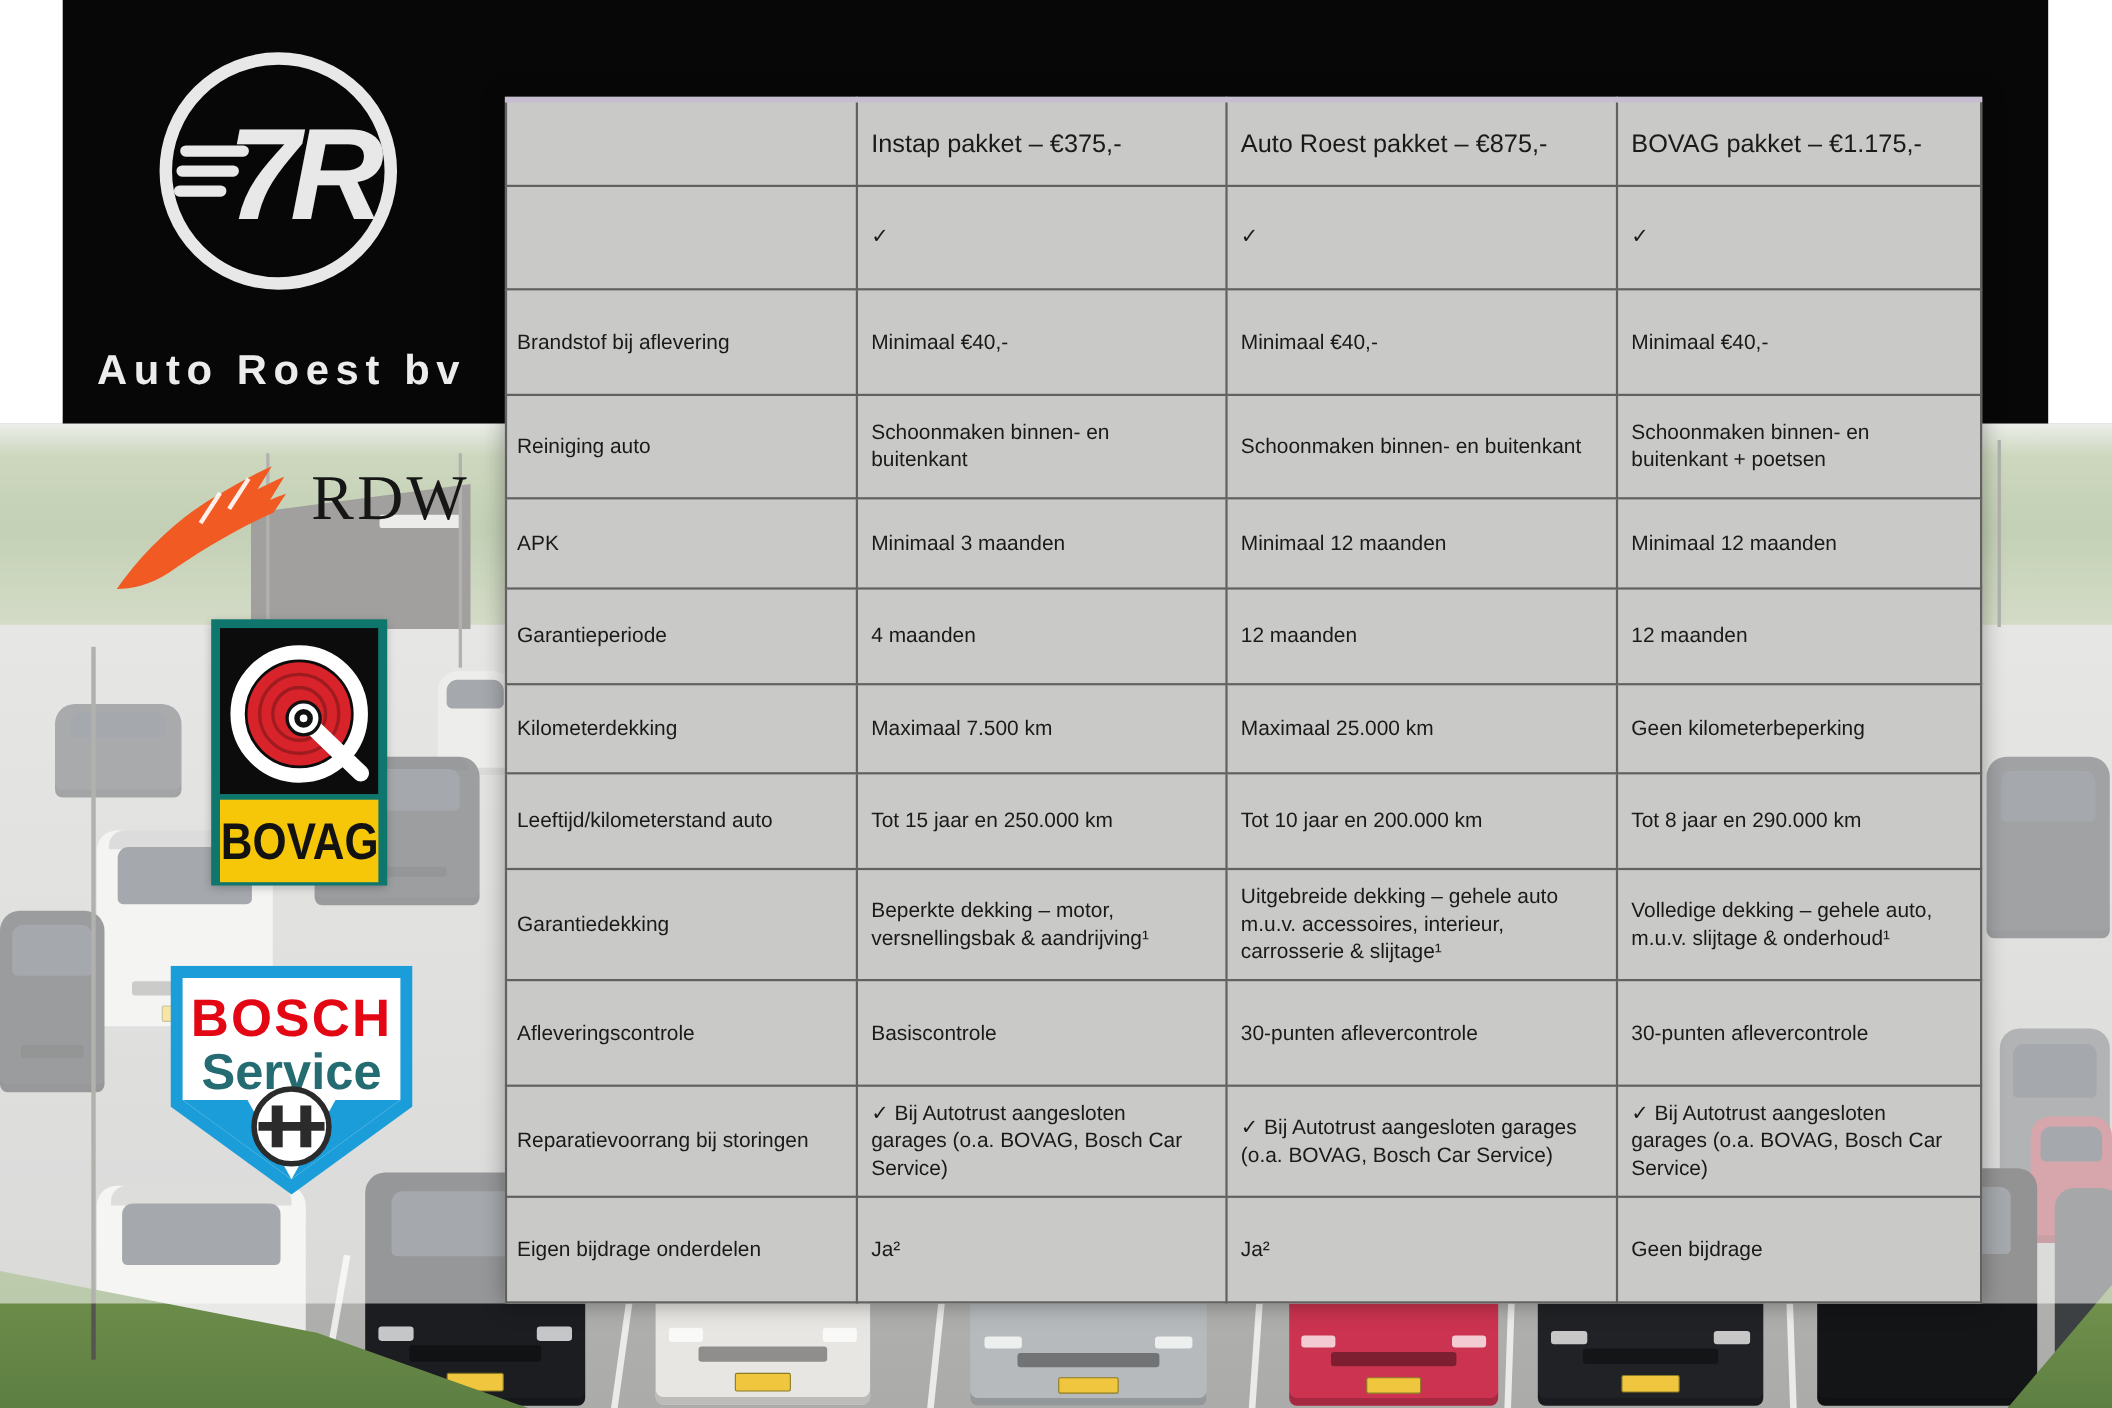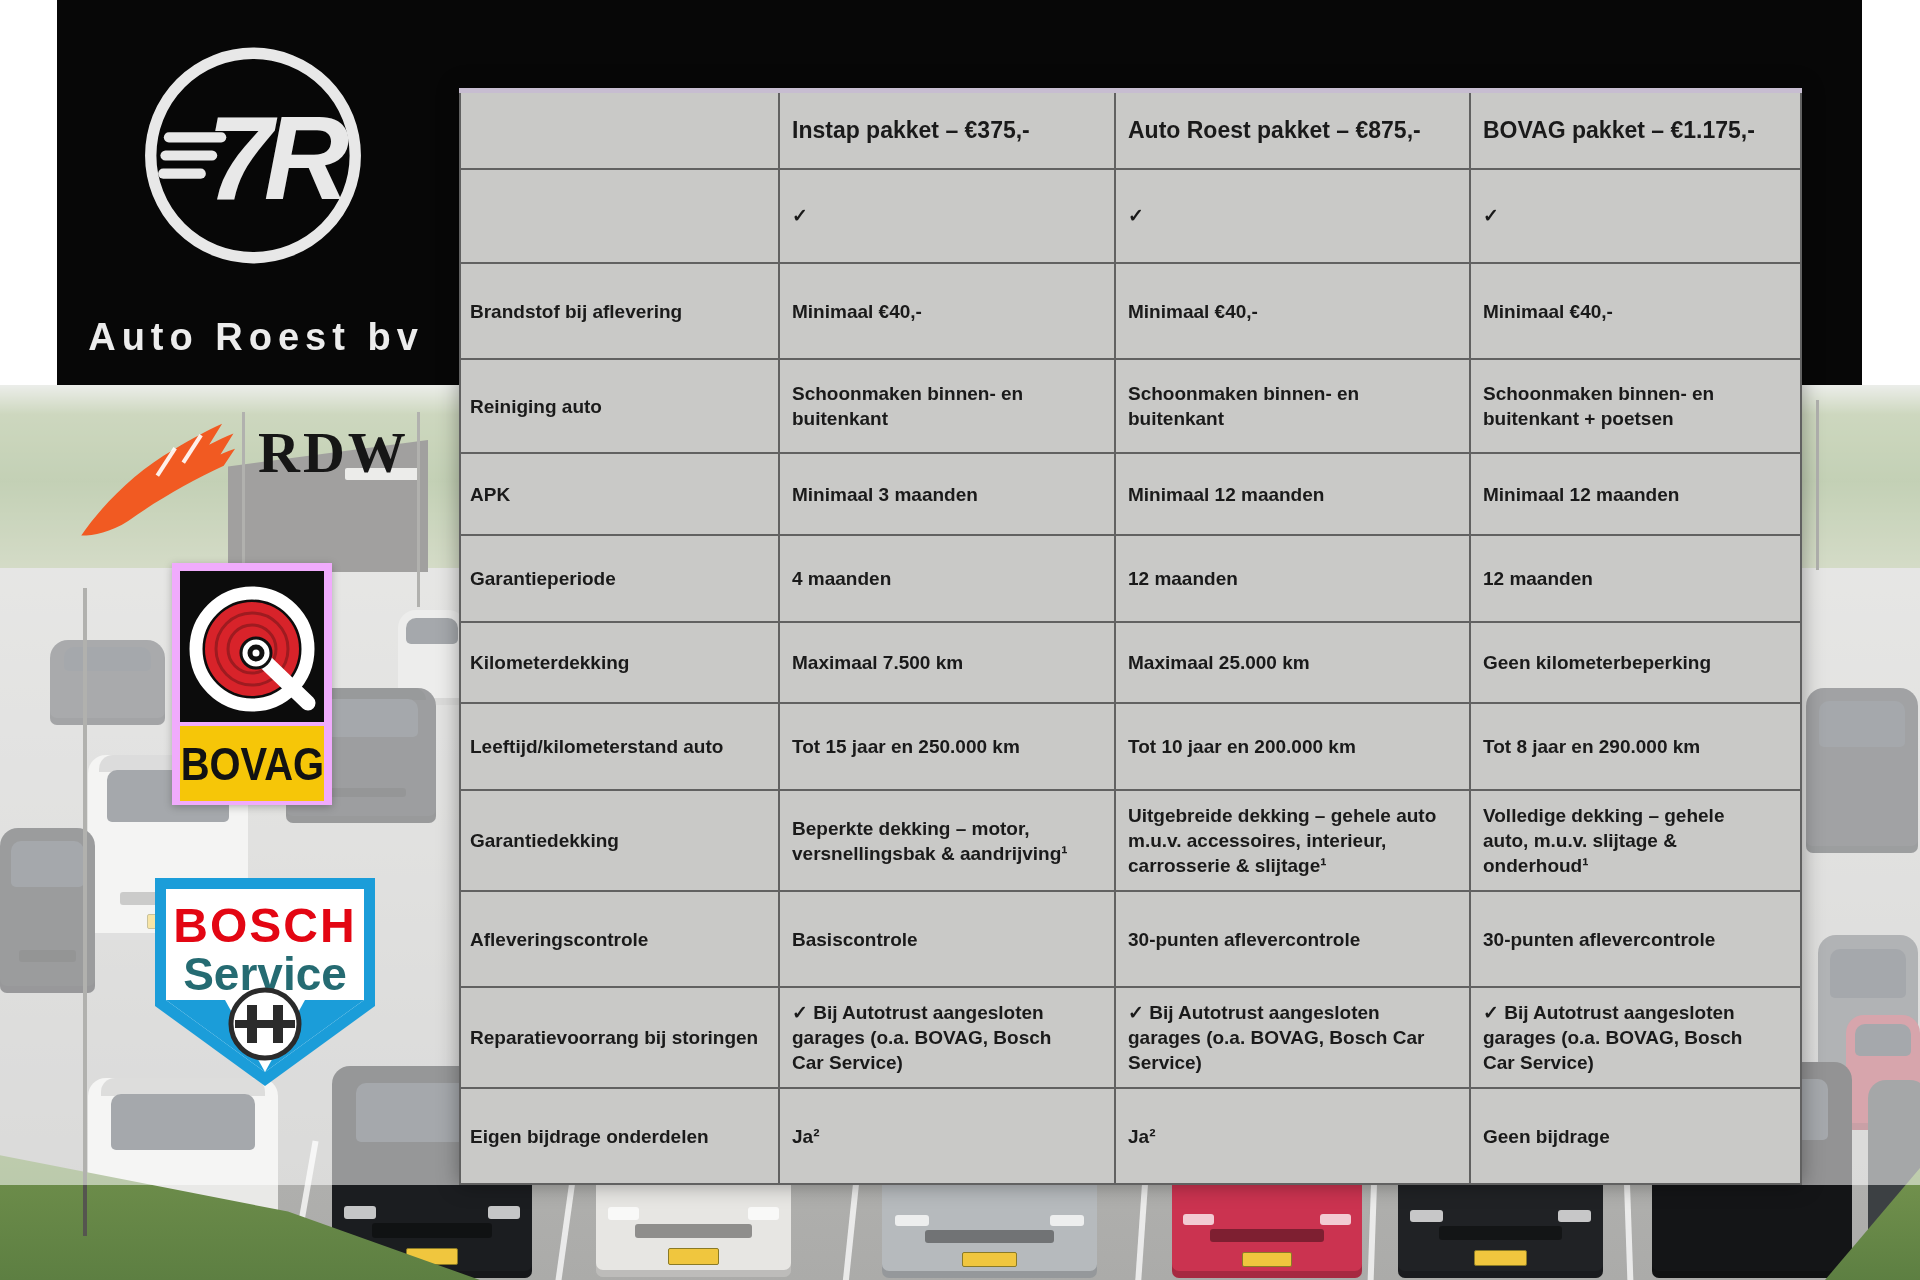--- a/index.html
+++ b/index.html
@@ -27,34 +27,34 @@
   .car .hl{position:absolute;bottom:28%;width:16%;height:6%;background:rgba(255,255,255,0.75);border-radius:3px;}
   .car .hl.l{left:6%;} .car .hl.r{right:6%;}
   .car .pl{position:absolute;left:37%;right:37%;bottom:6%;height:7%;background:#f0c63e;border:1px solid #8a7a26;border-radius:2px;}
   .wash{position:absolute;left:0;top:0;width:100%;height:800px;background:rgba(255,255,255,0.54);}
   
   .black-panel{position:absolute;left:57px;top:0;width:1805px;height:385px;background:#070707;}
   .ar-logo{position:absolute;left:71px;top:28px;width:250px;height:255px;text-align:right;}
   .ar-name{position:absolute;left:29px;top:316px;width:340px;text-align:center;
            color:#ececec;font-size:38px;font-weight:bold;letter-spacing:6px;}
   
-  .rdw{position:absolute;left:78px;top:405px;width:330px;height:140px;font-weight:bold;}
+  .rdw{position:absolute;left:103px;top:405px;width:330px;height:140px;}
   .rdw .txt{position:absolute;left:180px;top:14px;font-family:"Liberation Serif",serif;
             font-size:58px;color:#161616;letter-spacing:3px;}
-  .bovag{position:absolute;left:172px;top:563px;width:160px;height:242px;background:#f0abfc;
+  .bovag{position:absolute;left:192px;top:563px;width:160px;height:242px;background:#0f766e;
          box-sizing:border-box;padding:8px;box-shadow:0 2px 8px rgba(0,0,0,0.25);}
   .bovag .band{width:144px;height:75px;background:#f6c608;display:flex;align-items:center;justify-content:center;}
   .bovag .band span{font-size:47px;font-weight:bold;color:#121212;transform:scaleX(0.85);letter-spacing:0px;}
   .bosch{position:absolute;left:155px;top:878px;width:220px;height:210px;}
   
   table.pkg{position:absolute;left:459px;top:88px;width:1341px;height:1097px;
             border-collapse:collapse;table-layout:fixed;background:#c9c9c7;
             border:2px solid #4b4b4b;border-top:5px solid #c7bdd1;color:#1a1a1a;
             box-shadow:0 0 20px rgba(0,0,0,0.35);}
-  table.pkg td{border:2px solid #616161;font-weight:bold;font-size:19px;line-height:1.32;
+  table.pkg td{border:2px solid #616161;font-weight:normal;font-size:19px;line-height:1.32;
                vertical-align:middle;padding:4px 26px 4px 12px;overflow:hidden;margin-left:18px;}
   table.pkg td.lbl{padding:4px 6px 4px 9px;}
   table.pkg tr.hd td{font-size:23px;line-height:1.15;}
   .rh71{height:71px}.rh73{height:87px}.rh74{height:74px}.rh79{height:79px}.rh86{height:86px}.rh92{height:92px}
 </style>
 </head>
 <body>
 
 <div class="photo">
   <div class="field"></div>

